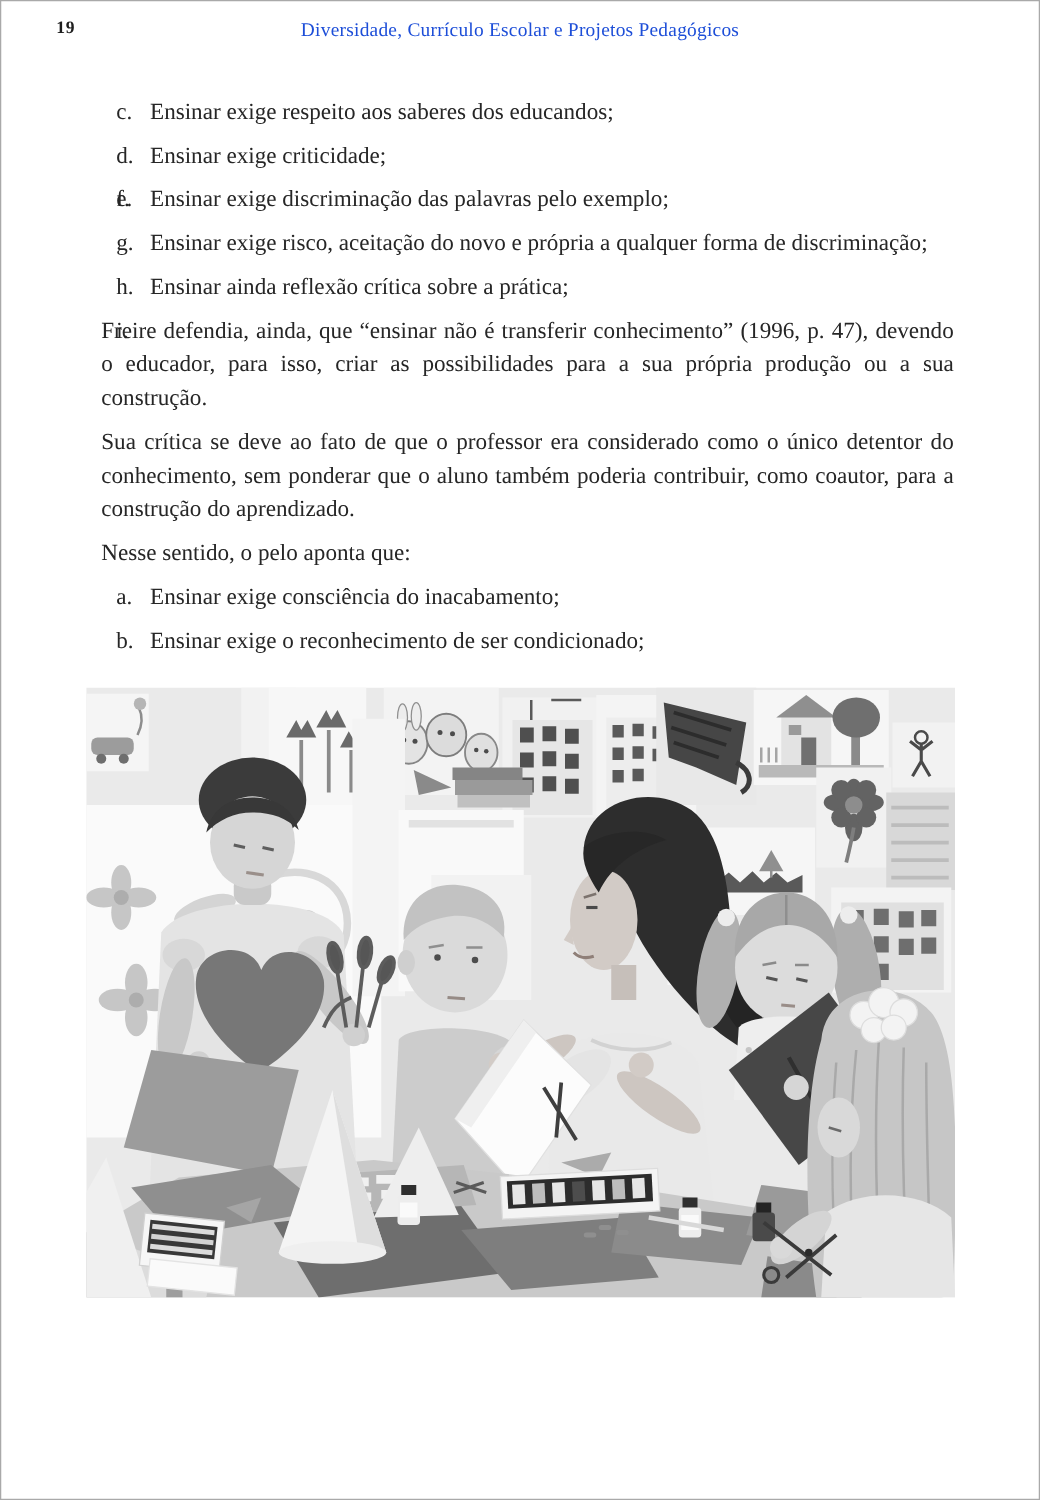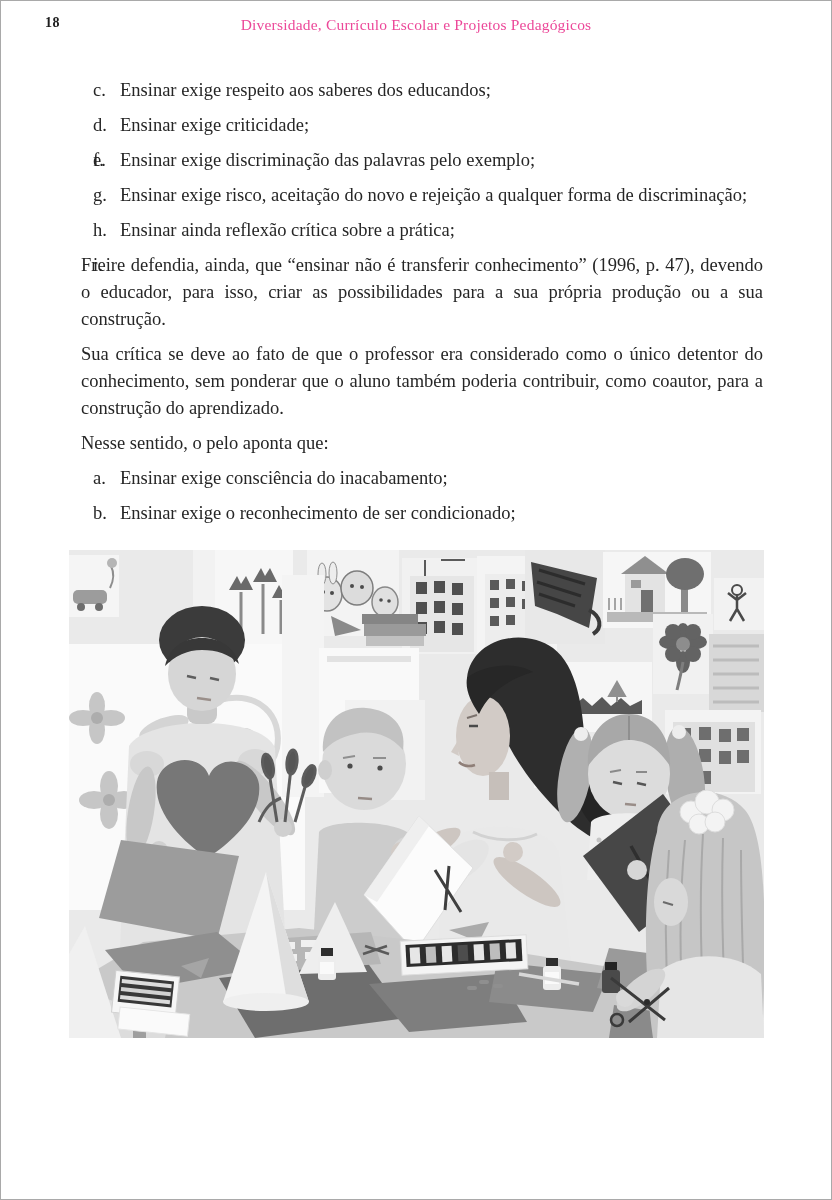--- a/index.html
+++ b/index.html
@@ -11,57 +11,57 @@
     font-family:"Liberation Serif","DejaVu Serif",serif;
     color:#262626;
     overflow:hidden;
   }
   .pagenum{
     position:absolute;left:44px;top:14px;
     font-weight:bold;font-size:14px;color:#1e1e1e;letter-spacing:.5px;
   }
   .header-title{
     position:absolute;left:0;right:0;top:15px;
-    text-align:center;font-size:15.5px;color:#ec4899;letter-spacing:.2px;
+    text-align:center;font-size:15.5px;color:#1d4ed8;letter-spacing:.2px;
   }
   .content{
     position:absolute;left:68px;top:76px;width:694px;
     font-size:18.5px;line-height:27px;text-align:justify;
   }
   .li{position:relative;padding-left:51px;margin:0 0 8px 0;}
   .li-letter{position:absolute;left:24px;top:0;}
   p.para{margin:0 0 8px 12px;}
   figure.photo{margin:23px 0 0 0;padding:0;width:695px;height:488px;}
   figure.photo svg{display:block;}
 </style>
 </head>
 <body>
 
 <div class="page">
 
-  <span class="pagenum">18</span>
+  <span class="pagenum">19</span>
   <div class="header-title">Diversidade, Currículo Escolar e Projetos Pedagógicos</div>
 
   <div class="content">
 
     <div class="list-block">
       <div class="li">
         <span class="li-letter">c.</span><span class="li-text">Ensinar exige respeito aos saberes dos educandos;</span>
       </div>
       <div class="li">
         <span class="li-letter">d.</span><span class="li-text">Ensinar exige criticidade;</span>
       </div>
       <div class="li">
         <span class="li-letter">e.</span>
       </div>
       <div class="li">
         <span class="li-letter">f.</span><span class="li-text">Ensinar exige discriminação das palavras pelo exemplo;</span>
       </div>
       <div class="li">
-        <span class="li-letter">g.</span><span class="li-text">Ensinar exige risco, aceitação do novo e rejeição a qualquer forma de discriminação;</span>
+        <span class="li-letter">g.</span><span class="li-text">Ensinar exige risco, aceitação do novo e própria a qualquer forma de discriminação;</span>
       </div>
       <div class="li">
         <span class="li-letter">h.</span><span class="li-text">Ensinar ainda reflexão crítica sobre a prática;</span>
       </div>
       <div class="li">
         <span class="li-letter">i.</span>
       </div>
     </div>
 
     <p class="para">Freire defendia, ainda, que “ensinar não é transferir conhecimento” (1996, p. 47), devendo o educador, para isso, criar as possibilidades para a sua própria produção ou a sua construção.</p>

